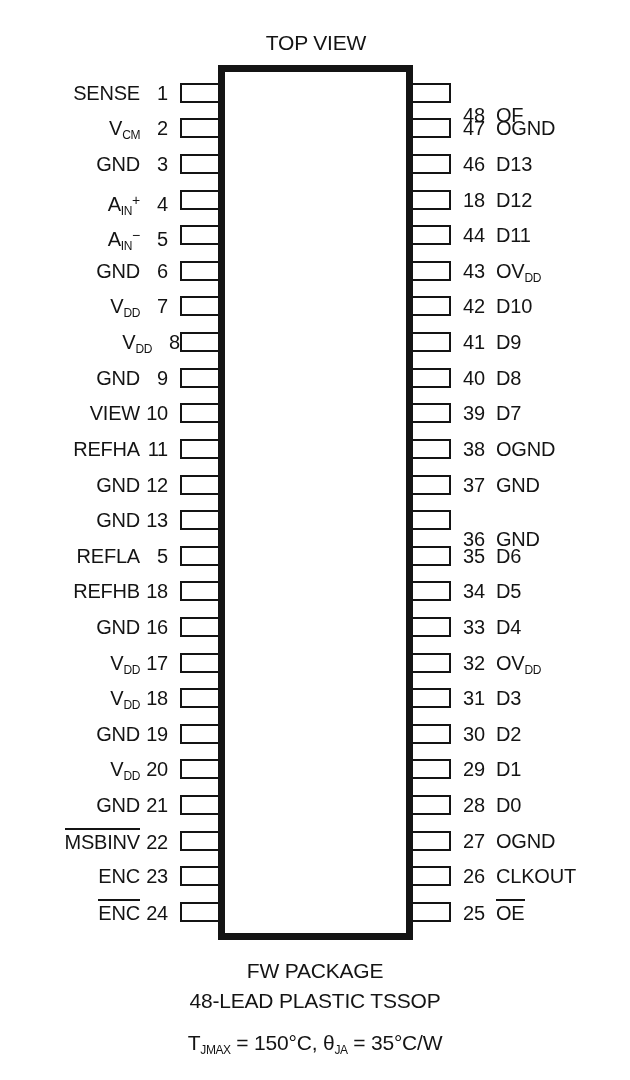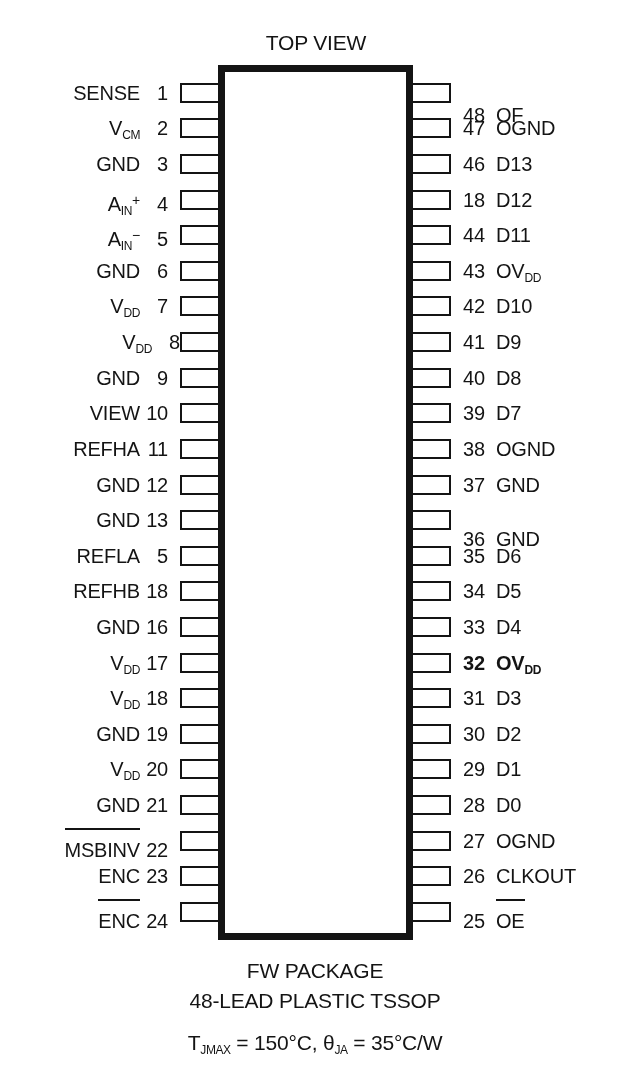--- a/index.html
+++ b/index.html
@@ -31,21 +31,21 @@
   .lead {
     position: absolute; width: 41px; height: 20px;
     border: 2.5px solid var(--ink); background: var(--bg); z-index: 1;
   }
   .lead.left  { left: 180px; }
   .lead.right { left: 410px; }
   .sub { font-size: 12px; vertical-align: -4px; letter-spacing: -0.4px; }
   .sup { font-size: 14px; vertical-align: 6px; }
   .over {
     display: inline-block; line-height: 21px;
-    border-top: 2.2px solid var(--ink); padding-top: 10px;
+    border-top: 2.2px solid var(--ink); padding-top: 2px;
   }
   .footer {
     position: absolute; left: 0; top: 956px; width: 630px;
     text-align: center; font-size: 21px; line-height: 30px;
   }
   .thermal {
     position: absolute; left: 0; top: 1031px; width: 630px;
     text-align: center; font-size: 21px; white-space: nowrap;
   }
 </style>
@@ -129,21 +129,21 @@
       <div class="pin-row right" style="top: 471.52px;"><span class="num">37</span><span class="lbl"><span>GND</span></span></div>
       <div class="lead right" style="top: 474.52px;"></div>
       <div class="pin-row right" style="top: 526px;"><span class="num">36</span><span class="lbl"><span>GND</span></span></div>
       <div class="lead right" style="top: 510.14px;"></div>
       <div class="pin-row right" style="top: 542.76px;"><span class="num">35</span><span class="lbl"><span>D6</span></span></div>
       <div class="lead right" style="top: 545.76px;"></div>
       <div class="pin-row right" style="top: 578.38px;"><span class="num">34</span><span class="lbl"><span>D5</span></span></div>
       <div class="lead right" style="top: 581.38px;"></div>
       <div class="pin-row right" style="top: 614px;"><span class="num">33</span><span class="lbl"><span>D4</span></span></div>
       <div class="lead right" style="top: 617px;"></div>
-      <div class="pin-row right" style="top: 649.62px; font-weight: bold;"><span class="num">32</span><span class="lbl"><span>OV</span><span class="sub">DD</span></span></div>
+      <div class="pin-row right" style="top: 649.62px;"><span class="num">32</span><span class="lbl"><span>OV</span><span class="sub">DD</span></span></div>
       <div class="lead right" style="top: 652.62px;"></div>
       <div class="pin-row right" style="top: 685.24px;"><span class="num">31</span><span class="lbl"><span>D3</span></span></div>
       <div class="lead right" style="top: 688.24px;"></div>
       <div class="pin-row right" style="top: 720.86px;"><span class="num">30</span><span class="lbl"><span>D2</span></span></div>
       <div class="lead right" style="top: 723.86px;"></div>
       <div class="pin-row right" style="top: 756.48px;"><span class="num">29</span><span class="lbl"><span>D1</span></span></div>
       <div class="lead right" style="top: 759.48px;"></div>
       <div class="pin-row right" style="top: 792.1px;"><span class="num">28</span><span class="lbl"><span>D0</span></span></div>
       <div class="lead right" style="top: 795.1px;"></div>
       <div class="pin-row right" style="top: 827.72px;"><span class="num">27</span><span class="lbl"><span>OGND</span></span></div>

